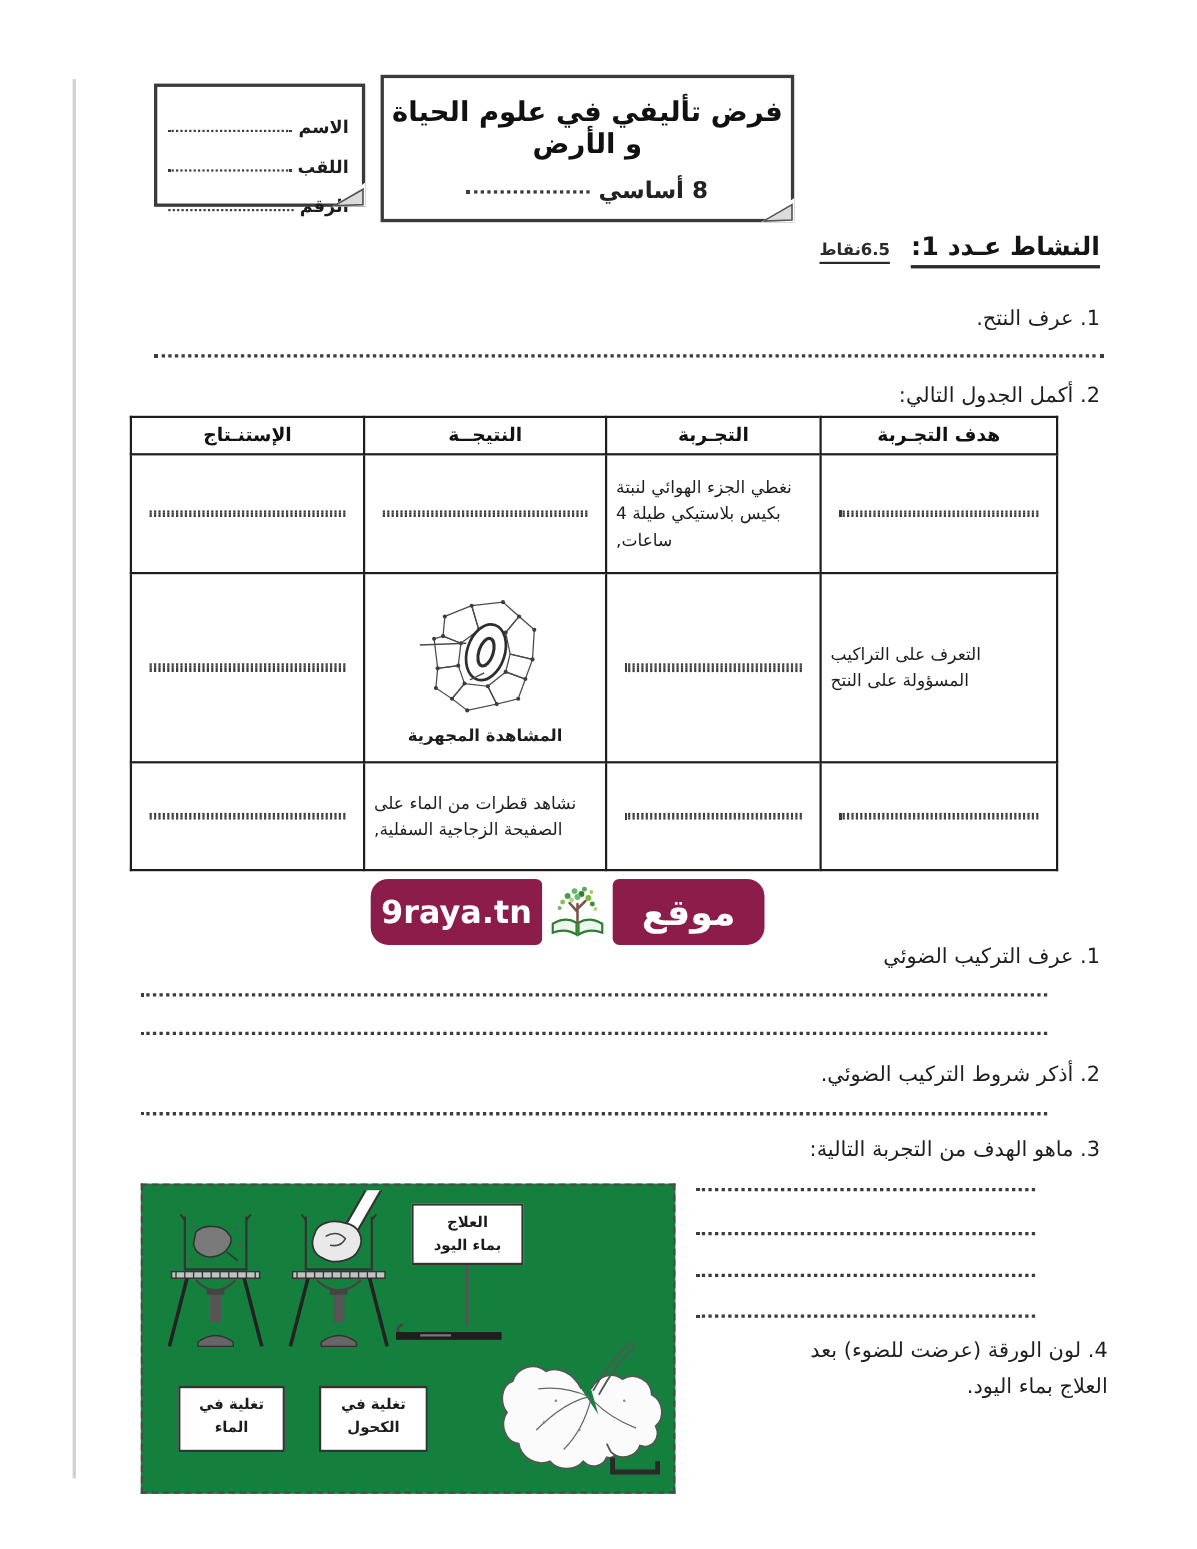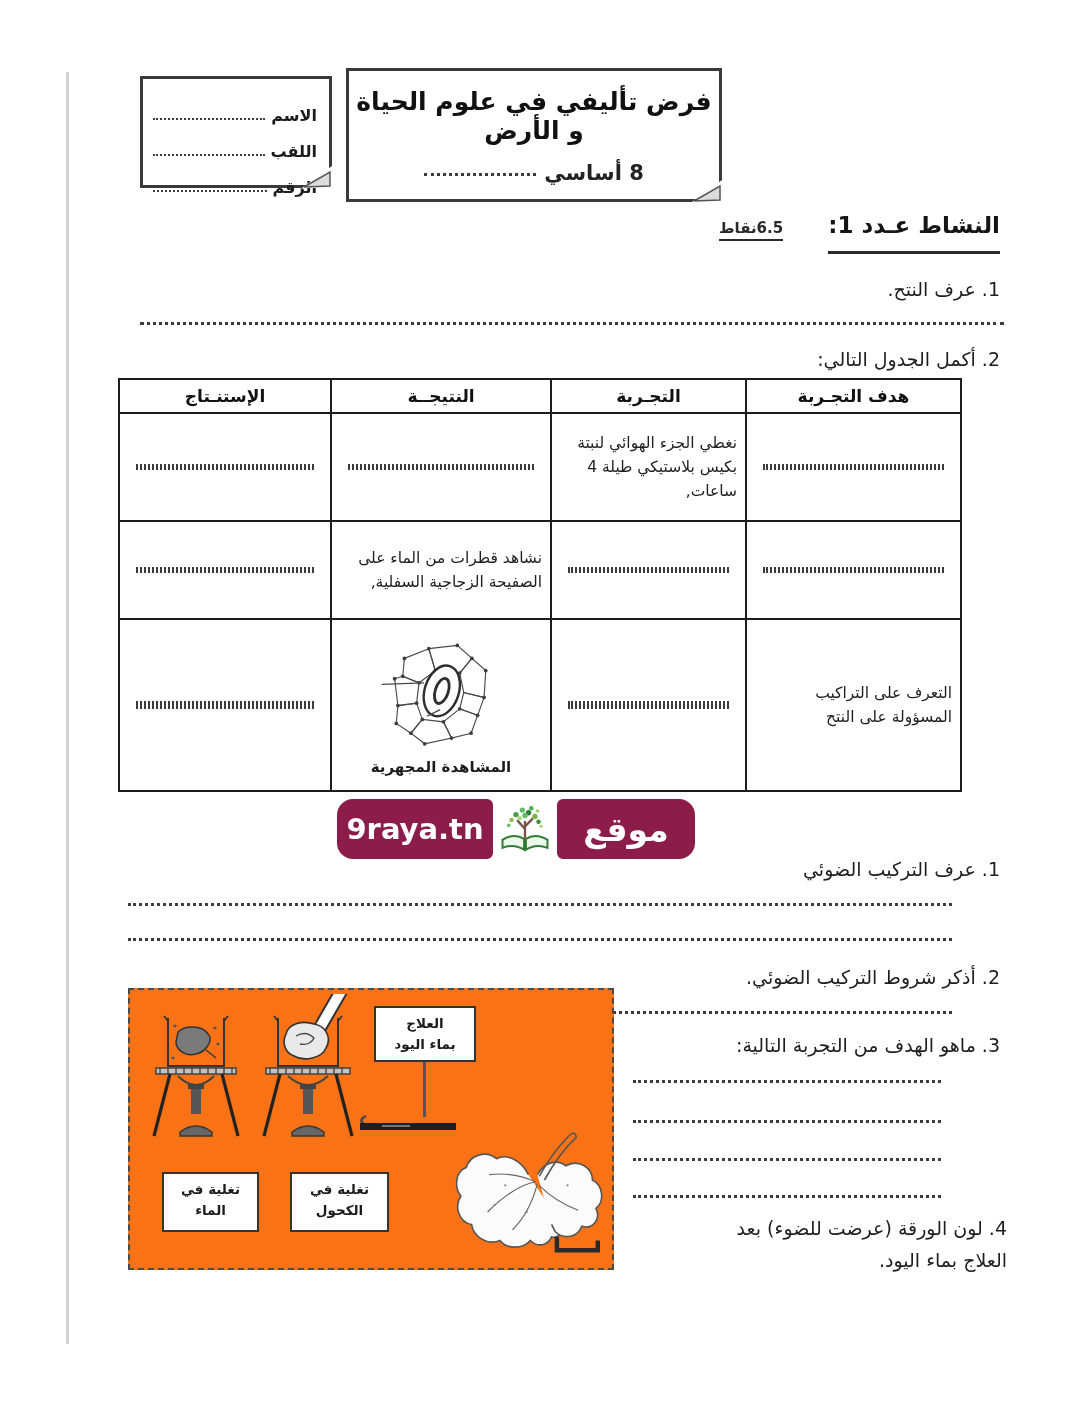--- a/index.html
+++ b/index.html
@@ -25,45 +25,45 @@
   .title-dots { display:inline-block; width:112px; border-bottom:3px dotted #3c3c3c; margin:0 8px 4px 0; }
 
   
   #school-box { left:782px; top:68px; width:218px; height:140px; text-align:center; padding-top:10px; }
   .school-line { direction:rtl; font-size:12.5px; font-weight:bold; color:#2a2a2a; line-height:1.85; }
   .school-line.u span { border-bottom:1.5px solid #444; padding-bottom:1px; }
   .school-year { font-size:14px; font-weight:bold; margin-top:3px; }
 
   
   .act-head { position:absolute; direction:rtl; right:88px; white-space:nowrap; }
-  .act-title { font-size:23px; font-weight:bold; color:#151515; border-bottom:3.5px solid #2a2a2a; padding-bottom:13px;margin-left:26px; }
+  .act-title { font-size:23px; font-weight:bold; color:#151515; border-bottom:3.5px solid #2a2a2a; padding-bottom:3px; }
   .act-points { font-size:15px; font-weight:bold; color:#2a2a2a; border-bottom:2.5px solid #2a2a2a; margin-right:14px; padding-bottom:2px; }
 
   .q { position:absolute; right:88px; direction:rtl; font-size:19px; color:#1e1e1e; white-space:nowrap; }
 
   .blank-line { position:absolute; border-bottom:3px dotted #3c3c3c; height:0; }
 
   
   #main-table { position:absolute; left:118px; top:378px; width:842px; border-collapse:collapse; table-layout:fixed; direction:rtl; background:#fff; }
   #main-table th, #main-table td { border:2.5px solid #1d1d1d; vertical-align:middle; }
   #main-table th { height:34px; font-size:17px; font-weight:bold; text-align:center; color:#111; }
-  .cell-text { direction:rtl; text-align:right; font-size:15.5px; color:#1e1e1e; padding:4px 8px; line-height:1.55; }
+  .cell-text { direction:rtl; text-align:left; font-size:15.5px; color:#1e1e1e; padding:4px 8px; line-height:1.55; }
   .dots-stack { display:flex; flex-direction:column; justify-content:space-evenly; height:100%; padding:0 16px; }
   .dot-line { border-bottom:2.5px dotted #3c3c3c; height:0; }
   .stoma-cell { display:flex; flex-direction:column; align-items:center; justify-content:center; height:100%; }
   .stoma-caption { direction:rtl; font-size:15px; font-weight:bold; color:#1c1c1c; margin-top:2px; }
 
   
   #site-logo { position:absolute; left:337px; top:799px; height:60px; display:flex; direction:ltr; }
   .logo-left { background:#8C1D4B; color:#fff; border-radius:16px 6px 6px 16px; width:156px; display:flex; align-items:center; justify-content:center; font-size:29px; font-weight:bold; }
   .logo-mid { background:#fff; width:64px; display:flex; align-items:center; justify-content:center; }
   .logo-right { background:#8C1D4B; color:#fff; border-radius:6px 16px 16px 6px; width:138px; display:flex; align-items:center; justify-content:center; font-size:33px; font-weight:bold; direction:rtl; }
 
   
-  #figure-box { position:absolute; left:128px; top:988px; width:486px; height:282px; border:2.5px dashed #4a4a4a; background:#f97316; }
+  #figure-box { position:absolute; left:128px; top:1076px; width:486px; height:282px; border:2.5px dashed #4a4a4a; background:#15803d; }
   .fig-label { position:absolute; border:2.5px solid #333; text-align:center; direction:rtl; font-size:13.5px; font-weight:bold; color:#1c1c1c; padding-top:5px; line-height:1.55; background:#fff; }
   #iodine-label { left:244px; top:16px; width:102px; height:56px; }
   #water-label { left:32px; top:182px; width:97px; height:60px; }
   #alcohol-label { left:160px; top:182px; width:99px; height:60px; }
   .stand-line { position:absolute; left:293px; top:72px; width:2.5px; height:55px; background:#555; }
 
   .fig-q4 { position:absolute; right:81px; direction:rtl; font-size:19px; color:#1e1e1e; text-align:right; line-height:1.7; }
 
   svg { display:block; }
 </style>
@@ -142,46 +142,20 @@
           </td>
       <td>
             <div class="cell-text">نغطي الجزء الهوائي لنبتة بكيس بلاستيكي طيلة 4 ساعات,</div>
           </td>
       <td>
             <div class="dots-stack">
               <div class="dot-line"></div>
               <div class="dot-line"></div>
               <div class="dot-line"></div>
             </div>
-          </td>
-      <td>
-            <div class="dots-stack">
-              <div class="dot-line"></div>
-              <div class="dot-line"></div>
-              <div class="dot-line"></div>
-            </div>
-          </td>
-    </tr>
-    <tr style="height:98px;">
-      <td>
-            <div class="dots-stack">
-              <div class="dot-line"></div>
-              <div class="dot-line"></div>
-              <div class="dot-line"></div>
-            </div>
-          </td>
-      <td>
-            <div class="dots-stack">
-              <div class="dot-line"></div>
-              <div class="dot-line"></div>
-              <div class="dot-line"></div>
-            </div>
-          </td>
-      <td>
-            <div class="cell-text">نشاهد قطرات من الماء على الصفيحة الزجاجية السفلية,</div>
           </td>
       <td>
             <div class="dots-stack">
               <div class="dot-line"></div>
               <div class="dot-line"></div>
               <div class="dot-line"></div>
             </div>
           </td>
     </tr>
     <tr style="height:172px;">
@@ -245,20 +219,46 @@
       </td>
       <td>
             <div class="dots-stack">
               <div class="dot-line"></div>
               <div class="dot-line"></div>
               <div class="dot-line"></div>
               <div class="dot-line"></div>
             </div>
           </td>
     </tr>
+    <tr style="height:98px;">
+      <td>
+            <div class="dots-stack">
+              <div class="dot-line"></div>
+              <div class="dot-line"></div>
+              <div class="dot-line"></div>
+            </div>
+          </td>
+      <td>
+            <div class="dots-stack">
+              <div class="dot-line"></div>
+              <div class="dot-line"></div>
+              <div class="dot-line"></div>
+            </div>
+          </td>
+      <td>
+            <div class="cell-text">نشاهد قطرات من الماء على الصفيحة الزجاجية السفلية,</div>
+          </td>
+      <td>
+            <div class="dots-stack">
+              <div class="dot-line"></div>
+              <div class="dot-line"></div>
+              <div class="dot-line"></div>
+            </div>
+          </td>
+    </tr>
   </tbody>
     </table>
 
   <div id="site-logo">
     <div class="logo-left">9raya.tn</div>
     <div class="logo-mid">
       <svg width="54" height="54" viewBox="0 0 60 60">
         <path d="M5,42 Q18,34 29,41 L29,53 Q18,46 5,51 Z" fill="#eef7ee" stroke="#2e7d32" stroke-width="2.2"></path>
         <path d="M55,42 Q42,34 31,41 L31,53 Q42,46 55,51 Z" fill="#eef7ee" stroke="#2e7d32" stroke-width="2.2"></path>
         <path d="M30,41 L30,22 M30,30 L22,21 M30,27 L38,19" stroke="#795548" stroke-width="2.6" fill="none" stroke-linecap="round"></path>

